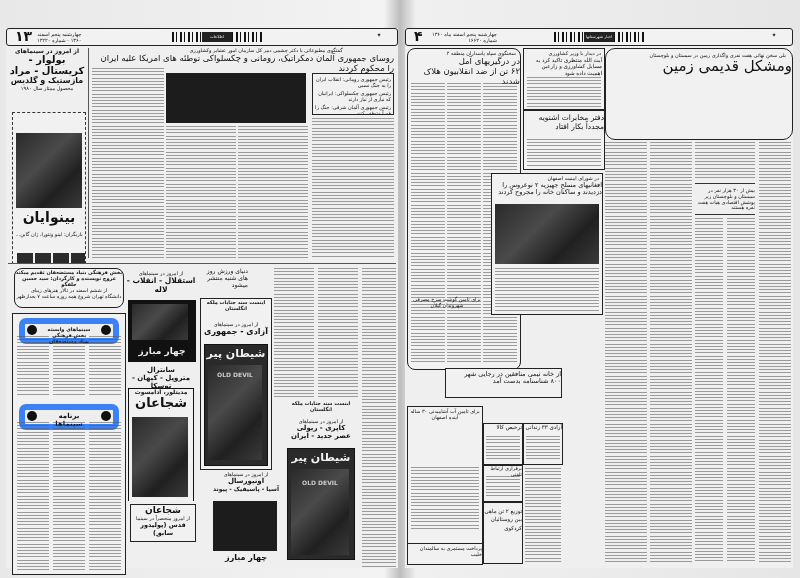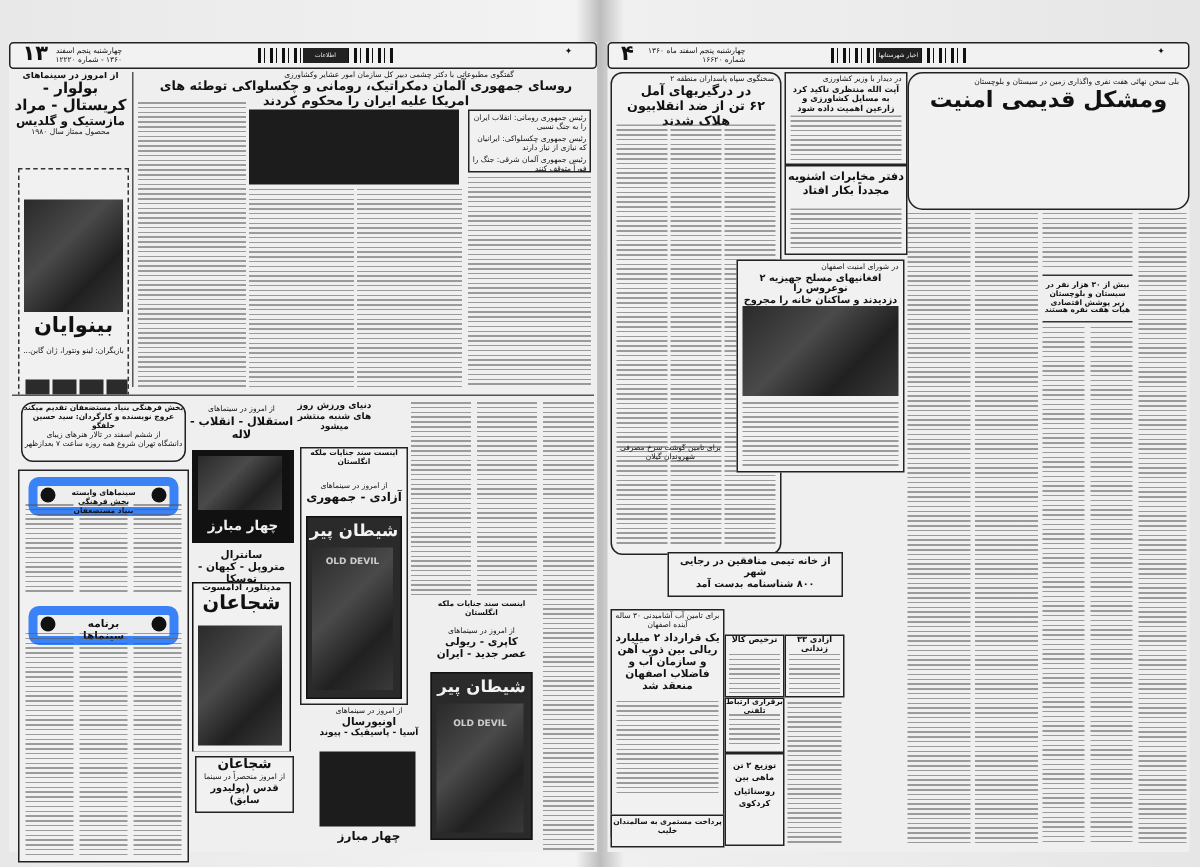--- a/index.html
+++ b/index.html
@@ -18,21 +18,21 @@
   .masthead { position:absolute; top:0; left:0; right:0; height:16px; border:1.5px solid #222; border-radius:3px;
     background:#f2f2f2; }
   .pg-num { position:absolute; top:-1px; font-weight:bold; font-size:14px; font-family:"DejaVu Sans", sans-serif; }
   .date { position:absolute; top:2px; font-size:5px; line-height:6px; direction:rtl; }
   .barcode { position:absolute; top:3px; height:10px; width:90px;
     background:repeating-linear-gradient(90deg,#111 0 2px,#f2f2f2 2px 4px,#111 4px 5px,#f2f2f2 5px 8px); }
   .barcode .mid { position:absolute; left:30px; width:30px; top:0; bottom:0; background:#222; color:#eee; font-size:4px; text-align:center; line-height:10px; }
   .logo { position:absolute; top:2px; width:20px; height:12px; font-size:6px; font-weight:bold; text-align:center; }
   .box { position:absolute; border:1px solid #222; background:#f1f1f1; overflow:hidden; }
   .box.round { border-radius:8px; border-width:1.5px; }
-  .headline { direction:rtl; text-align:center; font-weight:bold; line-height:1.15; }
+  .headline { direction:rtl; text-align:right; font-weight:normal; line-height:1.15; }
   .kicker { direction:rtl; text-align:center; font-size:5px; line-height:6px; }
   .col-text { position:absolute; overflow:hidden;
     background:repeating-linear-gradient(180deg,#555 0 1px,transparent 1px 3.2px);
     opacity:.55; }
   .photo { position:absolute; background:#1c1c1c; overflow:hidden; }
   .photo.gray { background:linear-gradient(135deg,#2a2a2a,#4a4a4a 40%,#202020 70%,#3a3a3a); }
   .ad-title { direction:rtl; text-align:center; font-weight:bold; }
   .vline { position:absolute; width:1px; background:#555; }
   .hline { position:absolute; height:1px; background:#555; }
   .small { font-size:5px; line-height:6px; direction:rtl; text-align:center; }
@@ -235,21 +235,20 @@
       <div class="small">برای تامین گوشت سرخ مصرفی شهروندان گیلان</div>
     </div>
 
     <div class="box" style="left:40px;top:340px;width:115px;height:28px;border-width:1.5px">
       <div class="headline" style="font-size:6.5px;margin-top:2px">از خانه تیمی منافقین در رجایی شهر</div>
       <div class="headline" style="font-size:6.5px">۸۰۰ شناسنامه بدست آمد</div>
     </div>
 
     <div class="box" style="left:2px;top:378px;width:74px;height:150px">
       <div class="small" style="padding:1px">برای تامین آب آشامیدنی ۳۰ ساله آینده اصفهان</div>
-      <div class="headline" style="font-size:7px;padding:0 2px">یک قرارداد ۲ میلیارد ریالی بین ذوب آهن و سازمان آب و فاضلاب اصفهان منعقد شد</div>
       <div class="col-text" style="left:3px;top:60px;width:68px;height:62px"></div>
     </div>
     <div class="box" style="left:2px;top:515px;width:74px;height:20px">
       <div class="headline" style="font-size:5px;margin-top:2px">پرداخت مستمری به سالمندان خلیب</div>
     </div>
 
     <div class="box" style="left:78px;top:395px;width:38px;height:40px">
       <div class="headline" style="font-size:5.5px">ترخیص کالا</div>
       <div class="col-text" style="left:2px;top:12px;width:34px;height:26px"></div>
     </div>
@@ -261,21 +260,21 @@
       <div class="headline" style="font-size:5px">برقراری ارتباط تلفنی</div>
       <div class="col-text" style="left:2px;top:10px;width:34px;height:22px"></div>
     </div>
     <div class="box" style="left:78px;top:474px;width:38px;height:60px">
       <div class="headline" style="font-size:5.5px;margin-top:4px;line-height:1.5">توزیع ۲ تن ماهی بین روستائیان کردکوی</div>
     </div>
     <div class="col-text" style="left:120px;top:440px;width:36px;height:94px"></div>
 
     <div class="box round" style="left:200px;top:20px;width:186px;height:90px;border-radius:10px">
       <div class="small" style="text-align:right;padding:3px 6px 0">بلی سخن نهائی هفت نفری واگذاری زمین در سیستان و بلوچستان</div>
-      <div class="headline" style="font-size:15px">ومشکل قدیمی امنیت</div>
+      <div class="headline" style="font-size:15px">ومشکل قدیمی زمین</div>
     </div>
     <div class="col-text" style="left:200px;top:114px;width:42px;height:420px"></div>
     <div class="col-text" style="left:245px;top:114px;width:42px;height:420px"></div>
     <div class="box" style="left:290px;top:155px;width:60px;height:30px;border:none;border-top:1px solid #333;border-bottom:1px solid #333;background:transparent">
       <div class="headline" style="font-size:5px;margin-top:4px">بیش از ۳۰ هزار نفر در سیستان و بلوچستان زیر پوشش اقتصادی هیات هفت نفره هستند</div>
     </div>
     <div class="col-text" style="left:290px;top:114px;width:60px;height:38px"></div>
     <div class="col-text" style="left:290px;top:190px;width:28px;height:344px"></div>
     <div class="col-text" style="left:322px;top:190px;width:28px;height:344px"></div>
     <div class="col-text" style="left:354px;top:114px;width:32px;height:420px"></div>

